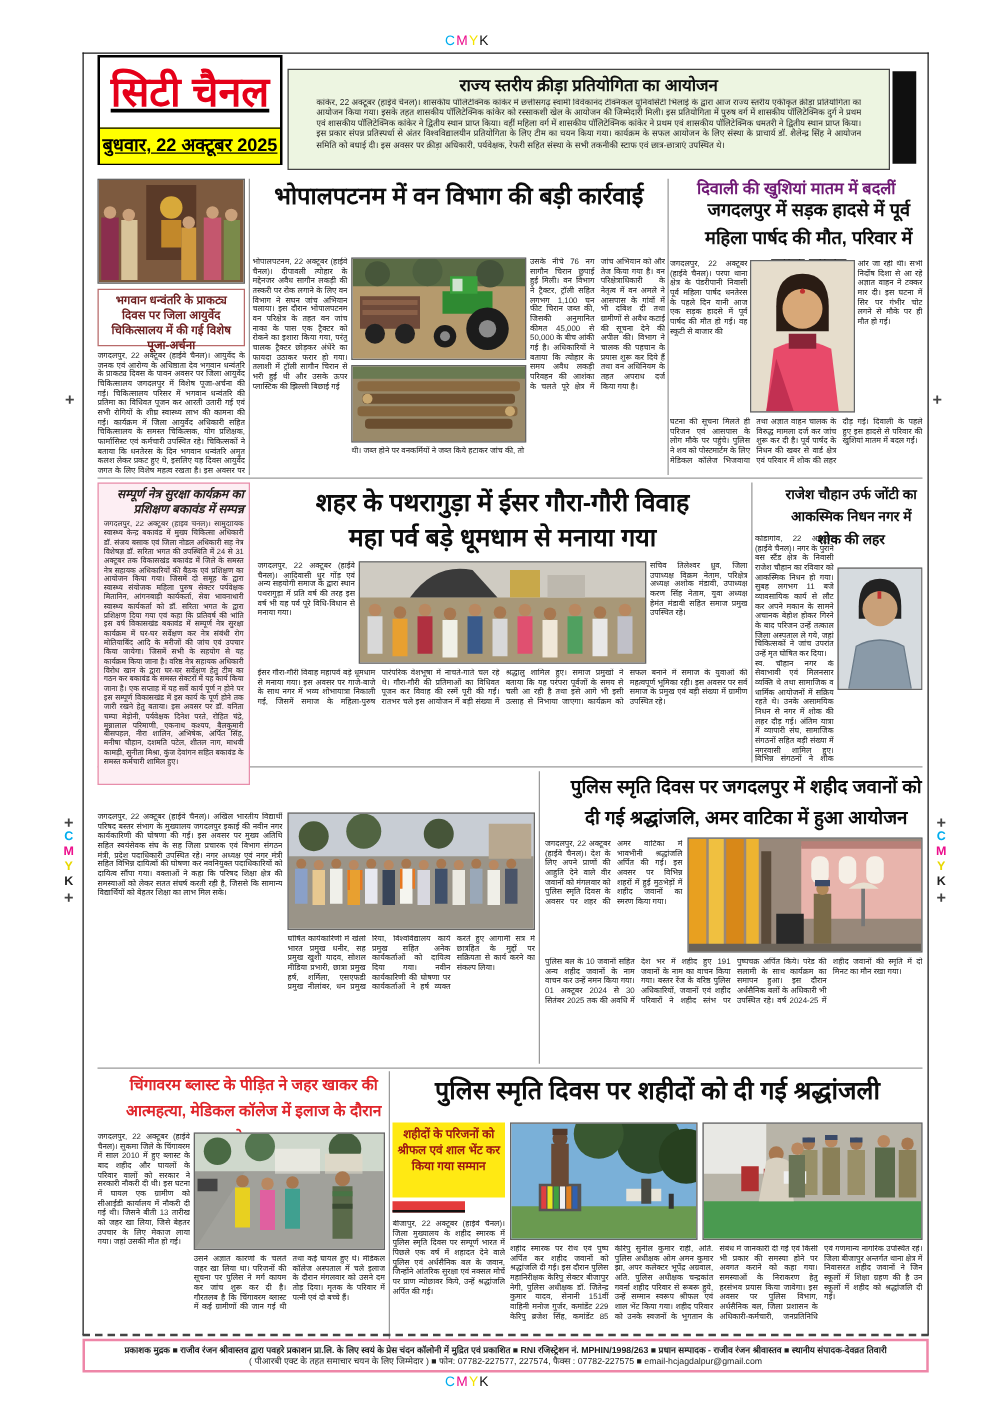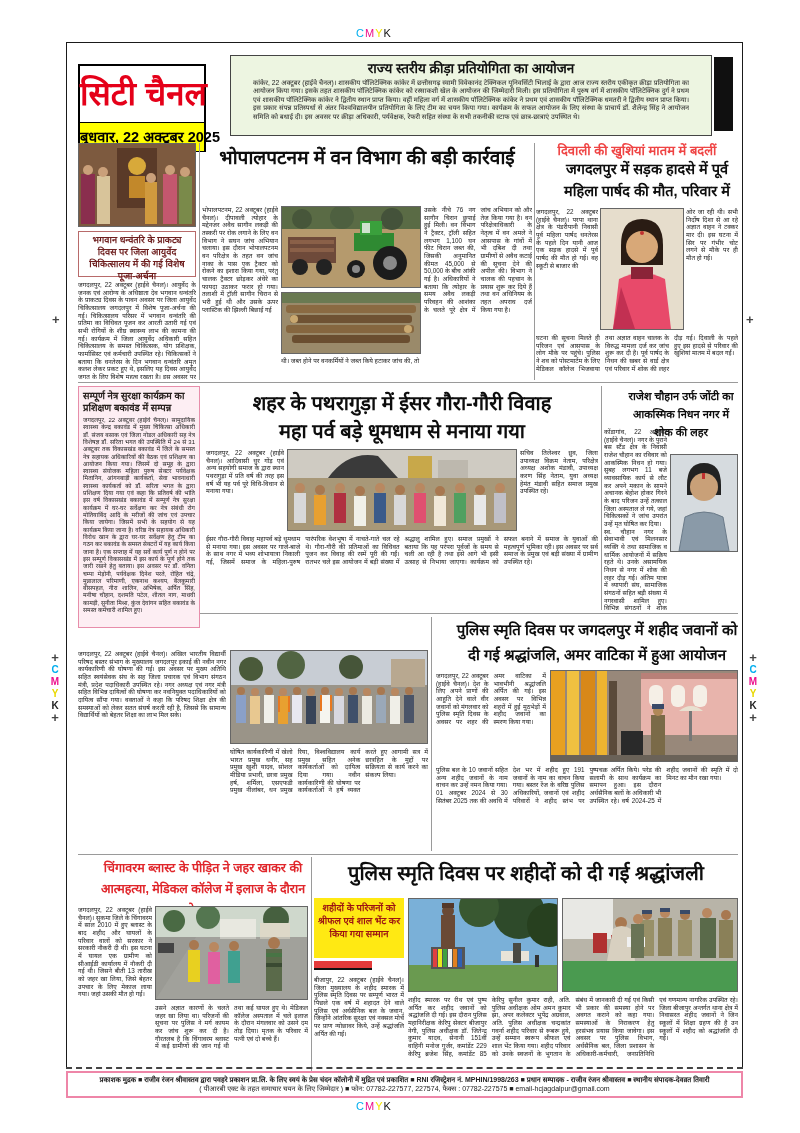--- a/index.html
+++ b/index.html
@@ -25,23 +25,23 @@
   .body-sm { font-size:6.3px; line-height:1.22; text-align:justify; color:#1c1c1c; overflow:hidden; }
 
   .hl-xl { font-weight:bold; text-align:center; color:#0d0d0d; }
   .red { color:#e8305a; }
   .photo { border:1px solid #666; background:#ccc; overflow:hidden; }
   .photo svg { display:block; }
 
   .dhv-box { border:1px solid #b86a6a; padding:2px 3px; text-align:center;
              font-weight:bold; font-size:9.3px; line-height:1.3; color:#6e1f1f; }
   .pink-box { background:#fdeef3; border:1.5px solid #e78daa; padding:3px 4px; overflow:hidden; }
-  .pink-head { font-weight:bold; font-size:9.6px; text-align:left; color:#27201d; line-height:1.25; margin-bottom:3px; }
-
-  .kicker { font-weight:bold; font-size:13px; text-align:center; color:#ef4444; }
+  .pink-head { font-weight:bold; font-size:9.6px; text-align:right; color:#27201d; line-height:1.25; margin-bottom:3px;font-style:italic; }
+
+  .kicker { font-weight:bold; font-size:13px; text-align:center; color:#701a75; }
   .hl-md { font-weight:bold; text-align:center; color:#0d0d0d;padding-left:20px; }
 
   .cols2 { column-count:2; column-gap:5px; }
   .cols3 { column-count:3; column-gap:5px; }
   .cols4 { column-count:4; column-gap:5px; }
 
   .yellow-box { background:#ffe913; padding:4px 3px; text-align:center; font-weight:bold;
                 font-size:9.5px; line-height:1.35; color:#9c1313; }
   .red-bar { background:#e43b3b; border-bottom:2px solid #111; }
 
@@ -74,21 +74,21 @@
     <div style="color:#222">K</div>
     <div class="reg-plus">+</div>
   </div>
   <div class="abs reg-plus" style="left:52px;top:312px;">+</div>
   <div class="abs reg-plus" style="left:746px;top:312px;">+</div>
 
   <div class="abs rule-h" style="left:66px;top:42px;width:677px;"></div>
   <div class="abs rule-v" style="left:66px;top:42px;height:1026px;"></div>
   <div class="abs rule-v" style="left:742px;top:42px;height:1026px;"></div>
 
-  <div class="abs logo-box" style="left:78px;top:64px;width:128px;height:88px;">
+  <div class="abs logo-box" style="left:78px;top:44px;width:148px;height:88px;text-decoration:underline;">
     <div class="logo-title">सिटी चैनल</div>
     <div class="logo-date">बुधवार, 22 अक्टूबर 2025</div>
   </div>
 
   <div class="abs lead-box" style="left:230px;top:55px;width:482px;height:81px;">
     <div class="lead-head">राज्य स्तरीय क्रीड़ा प्रतियोगिता का आयोजन</div>
     <div class="body-txt" style="height:58px;">कांकेर, 22 अक्टूबर (हाईवे चैनल)। शासकीय पॉलिटेक्निक कांकेर में छत्तीसगढ़ स्वामी विवेकानंद टेक्निकल यूनिवर्सिटी भिलाई के द्वारा आज राज्य स्तरीय एकीकृत क्रीड़ा प्रतियोगिता का आयोजन किया गया। इसके तहत शासकीय पॉलिटेक्निक कांकेर को रस्साकशी खेल के आयोजन की जिम्मेदारी मिली। इस प्रतियोगिता में पुरुष वर्ग में शासकीय पॉलिटेक्निक दुर्ग ने प्रथम एवं शासकीय पॉलिटेक्निक कांकेर ने द्वितीय स्थान प्राप्त किया। वहीं महिला वर्ग में शासकीय पॉलिटेक्निक कांकेर ने प्रथम एवं शासकीय पॉलिटेक्निक धमतरी ने द्वितीय स्थान प्राप्त किया। इस प्रकार संपन्न प्रतिस्पर्धा से अंतर विश्वविद्यालयीन प्रतियोगिता के लिए टीम का चयन किया गया। कार्यक्रम के सफल आयोजन के लिए संस्था के प्राचार्य डॉ. शैलेन्द्र सिंह ने आयोजन समिति को बधाई दी। इस अवसर पर क्रीड़ा अधिकारी, पर्यवेक्षक, रेफरी सहित संस्था के सभी तकनीकी स्टाफ एवं छात्र-छात्राएं उपस्थित थे।</div>
   </div>
   <div class="abs" style="left:714px;top:57px;width:19px;height:74px;background:#101010;"></div>
 

